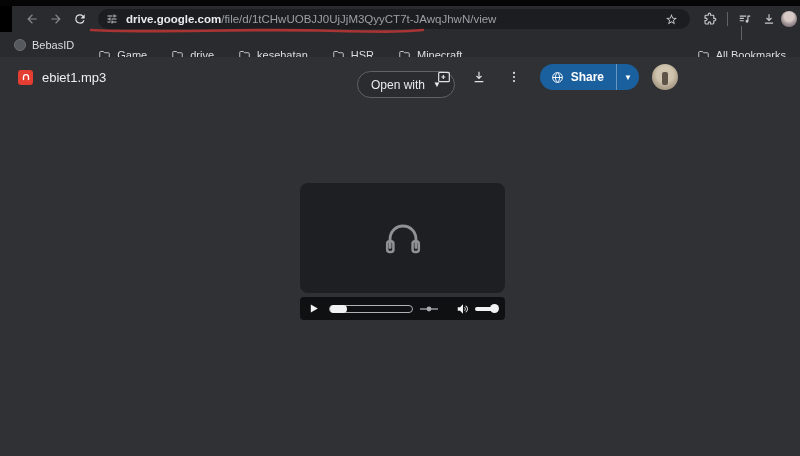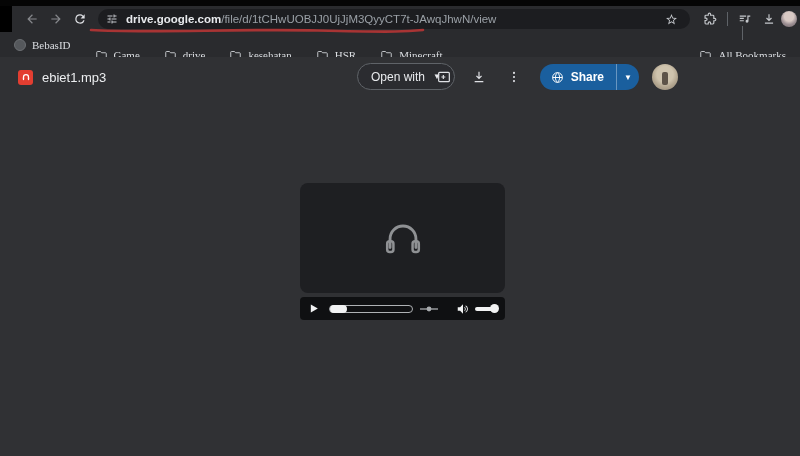--- a/index.html
+++ b/index.html
@@ -26,21 +26,21 @@
   .toolbar-right { display:flex; align-items:center; margin-left:8px; }
   .tb-sep { width:1px; height:14px; background:#5f6368; margin:0 5px; }
   #toolbar-avatar { width:16px; height:16px; border-radius:50%;
     background:radial-gradient(circle at 50% 35%, #d8c9c4 0 35%, #9c8f93 60%, #6f6467 100%); }
 
   
   #url-annotation { position:absolute; left:88px; top:26px; width:338px; height:10px; z-index:5; }
 
   
   #bookmarks-bar { position:absolute; top:32px; left:0; width:800px; height:25px;
-    background:var(--toolbar_bg); display:flex; align-items:center; padding:0 8px;font-family:Liberation Serif, serif; }
+    background:var(--toolbar_bg); display:flex; align-items:center; padding:0 8px; }
   .bm-item { display:flex; align-items:center; gap:6px; padding:2px 6px; border-radius:6px;
     flex:0 0 auto; }
   .bm-item + .bm-item { margin-left:12px;margin-top:20px; }
   .bm-label { font-size:11px; color:#dbdee2; white-space:nowrap; }
   .favicon-circle { width:12px; height:12px; border-radius:50%; background:#55585c;
     border:1px solid #6b6e72; }
   .favicon-red { width:12px; height:12px; border-radius:2px; background:var(--mahjong_icon_red);
     position:relative; overflow:hidden; }
   .favicon-red::after { content:""; position:absolute; left:2px; top:4px; width:5px; height:6px;
     background:#f3e4d8; border-radius:1px; }
@@ -48,21 +48,21 @@
 
   
   #drive { position:absolute; top:57px; left:0; width:800px; height:399px;
     background:var(--page_bg); }
   #drive-header { position:absolute; top:0; left:0; width:692px; height:40px;
     display:flex; align-items:center; }
   #file-chip { display:flex; align-items:center; gap:9px; margin-left:18px; }
   #file-type-icon { width:15px; height:15px; border-radius:3px; background:var(--mp3_icon_red);
     display:flex; align-items:center; justify-content:center; }
   #file-name { font-size:13px; color:#eceef0; }
-  #open-with-btn { position:absolute; left:357px; top:6px; height:27px; padding:0 13px;
+  #open-with-btn { position:absolute; left:357px; top:14px; height:27px; padding:0 13px;
     border:1px solid #5f6368; border-radius:15px; background:#2b2c30; display:flex;
     align-items:center; gap:8px; color:#e8eaed; font-size:12px; }
   #open-with-caret { font-size:8px; color:#e8eaed; }
   #header-actions { position:absolute; right:14px; top:0; height:40px; display:flex;
     align-items:center; gap:9px; }
   .hdr-icon { width:26px; height:26px; display:flex; align-items:center; justify-content:center;
     border-radius:50%; }
   #share-btn { display:flex; align-items:stretch; height:26px; border-radius:14px;
     overflow:hidden; margin-left:4px; }
   #share-main { background:var(--share_blue); display:flex; align-items:center; gap:7px;

